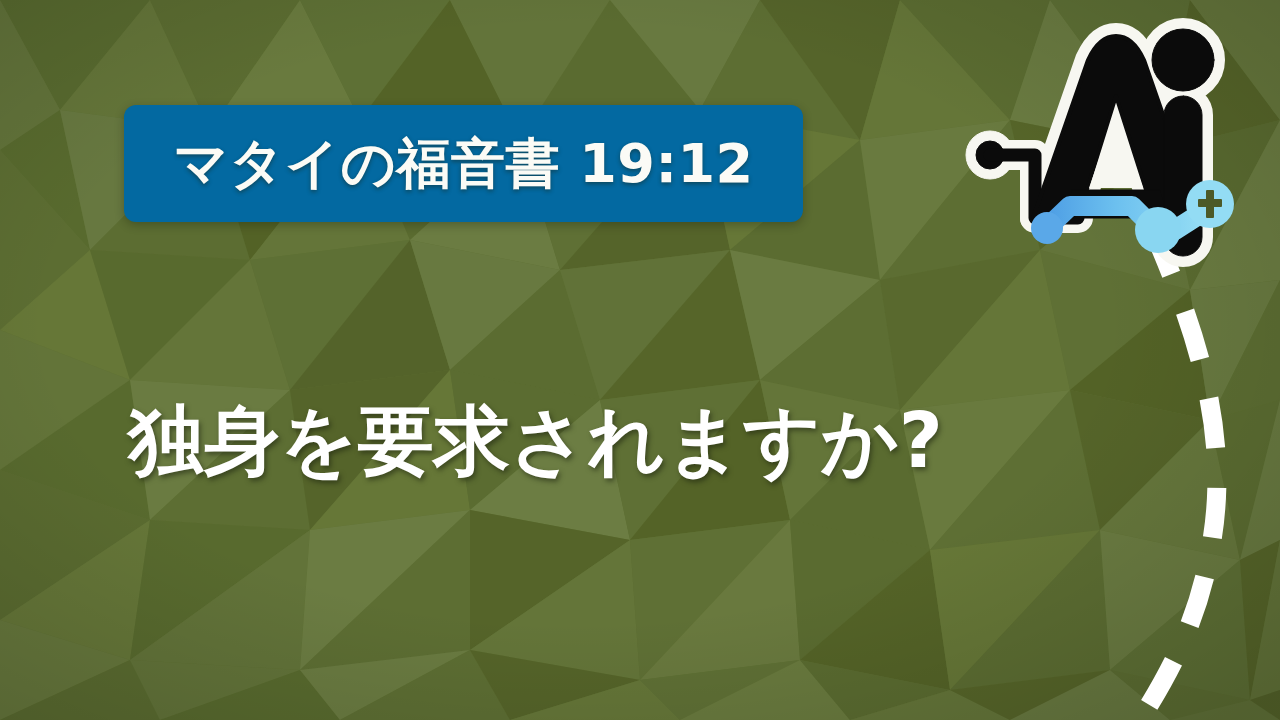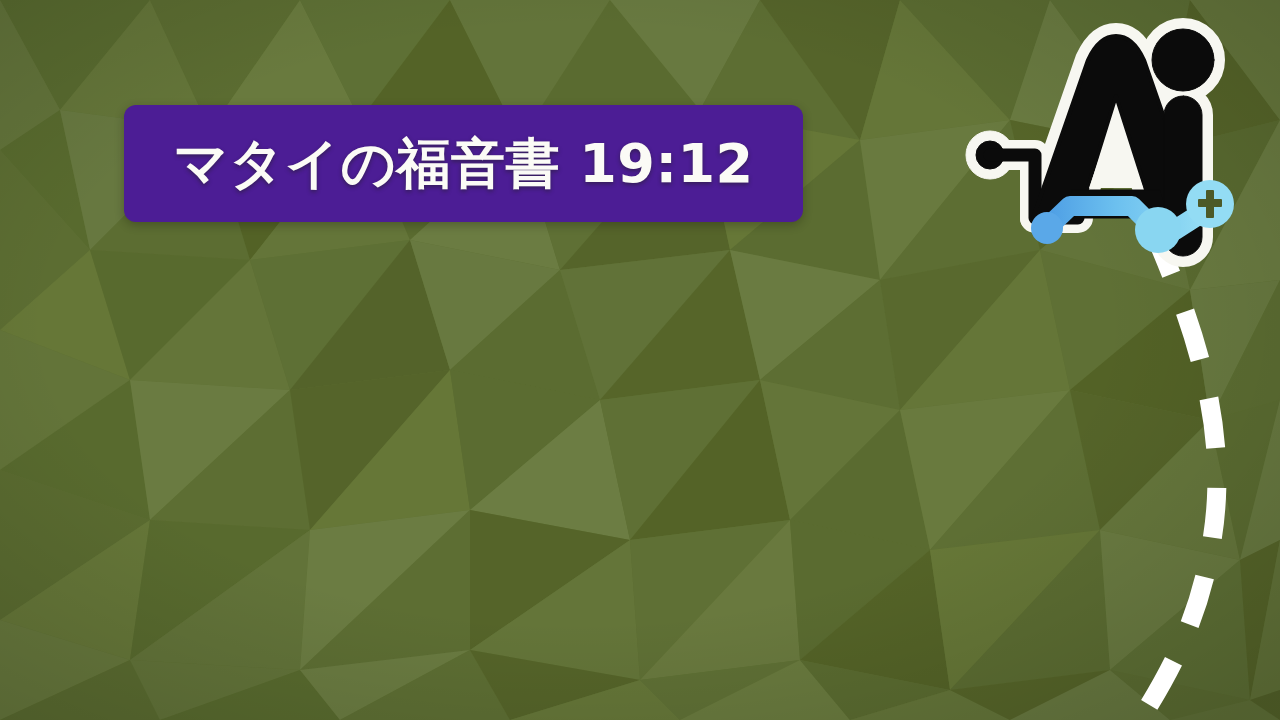--- a/index.html
+++ b/index.html
@@ -29,21 +29,21 @@
     display: block;
   }
 
   
   #reference-badge {
     position: absolute;
     left: 124px;
     top: 105px;
     width: 679px;
     height: 117px;
-    background: #4c1d95;
+    background: #0369a1;
     border-radius: 12px;
     box-shadow: 0 3px 10px rgba(20,25,10,0.30);
     display: flex;
     align-items: center;
     justify-content: center;
     box-sizing: border-box;
     padding: 0 26px;
   }
   #reference-text {
     color: #fbfbf6;
@@ -222,20 +222,21 @@
 
   <svg id="dashed-path" viewBox="0 0 1280 720">
     <path d="M 1152 228 C 1196 330, 1230 430, 1212 540 C 1200 620, 1168 675, 1140 720" fill="none" stroke="#ffffff" stroke-width="19" stroke-linecap="butt" stroke-dasharray="50 40"></path>
   </svg>
 
   <div id="reference-badge">
     <span id="reference-text">マタイの福音書 19:12</span>
   </div>
 
   <div id="headline">
+    <div class="headline-line">独身を要求されますか?</div>
   </div>
 
   <svg id="brand-logo" viewBox="0 0 280 250">
 
     <g stroke="#f7f7f1" fill="#f7f7f1" stroke-linejoin="round" stroke-linecap="round">
 
       <circle cx="30" cy="137" r="24"></circle>
       <path d="M 30 137 L 75 137 L 75 200 L 118 200" stroke-width="30" fill="none"></path>
 
       <path d="M 118 200 L 73 200 L 128 42 Q 139 18 156 18 Q 173 18 184 42 L 239 200 L 195 200 L 156 78 Z" stroke-width="26"></path>

